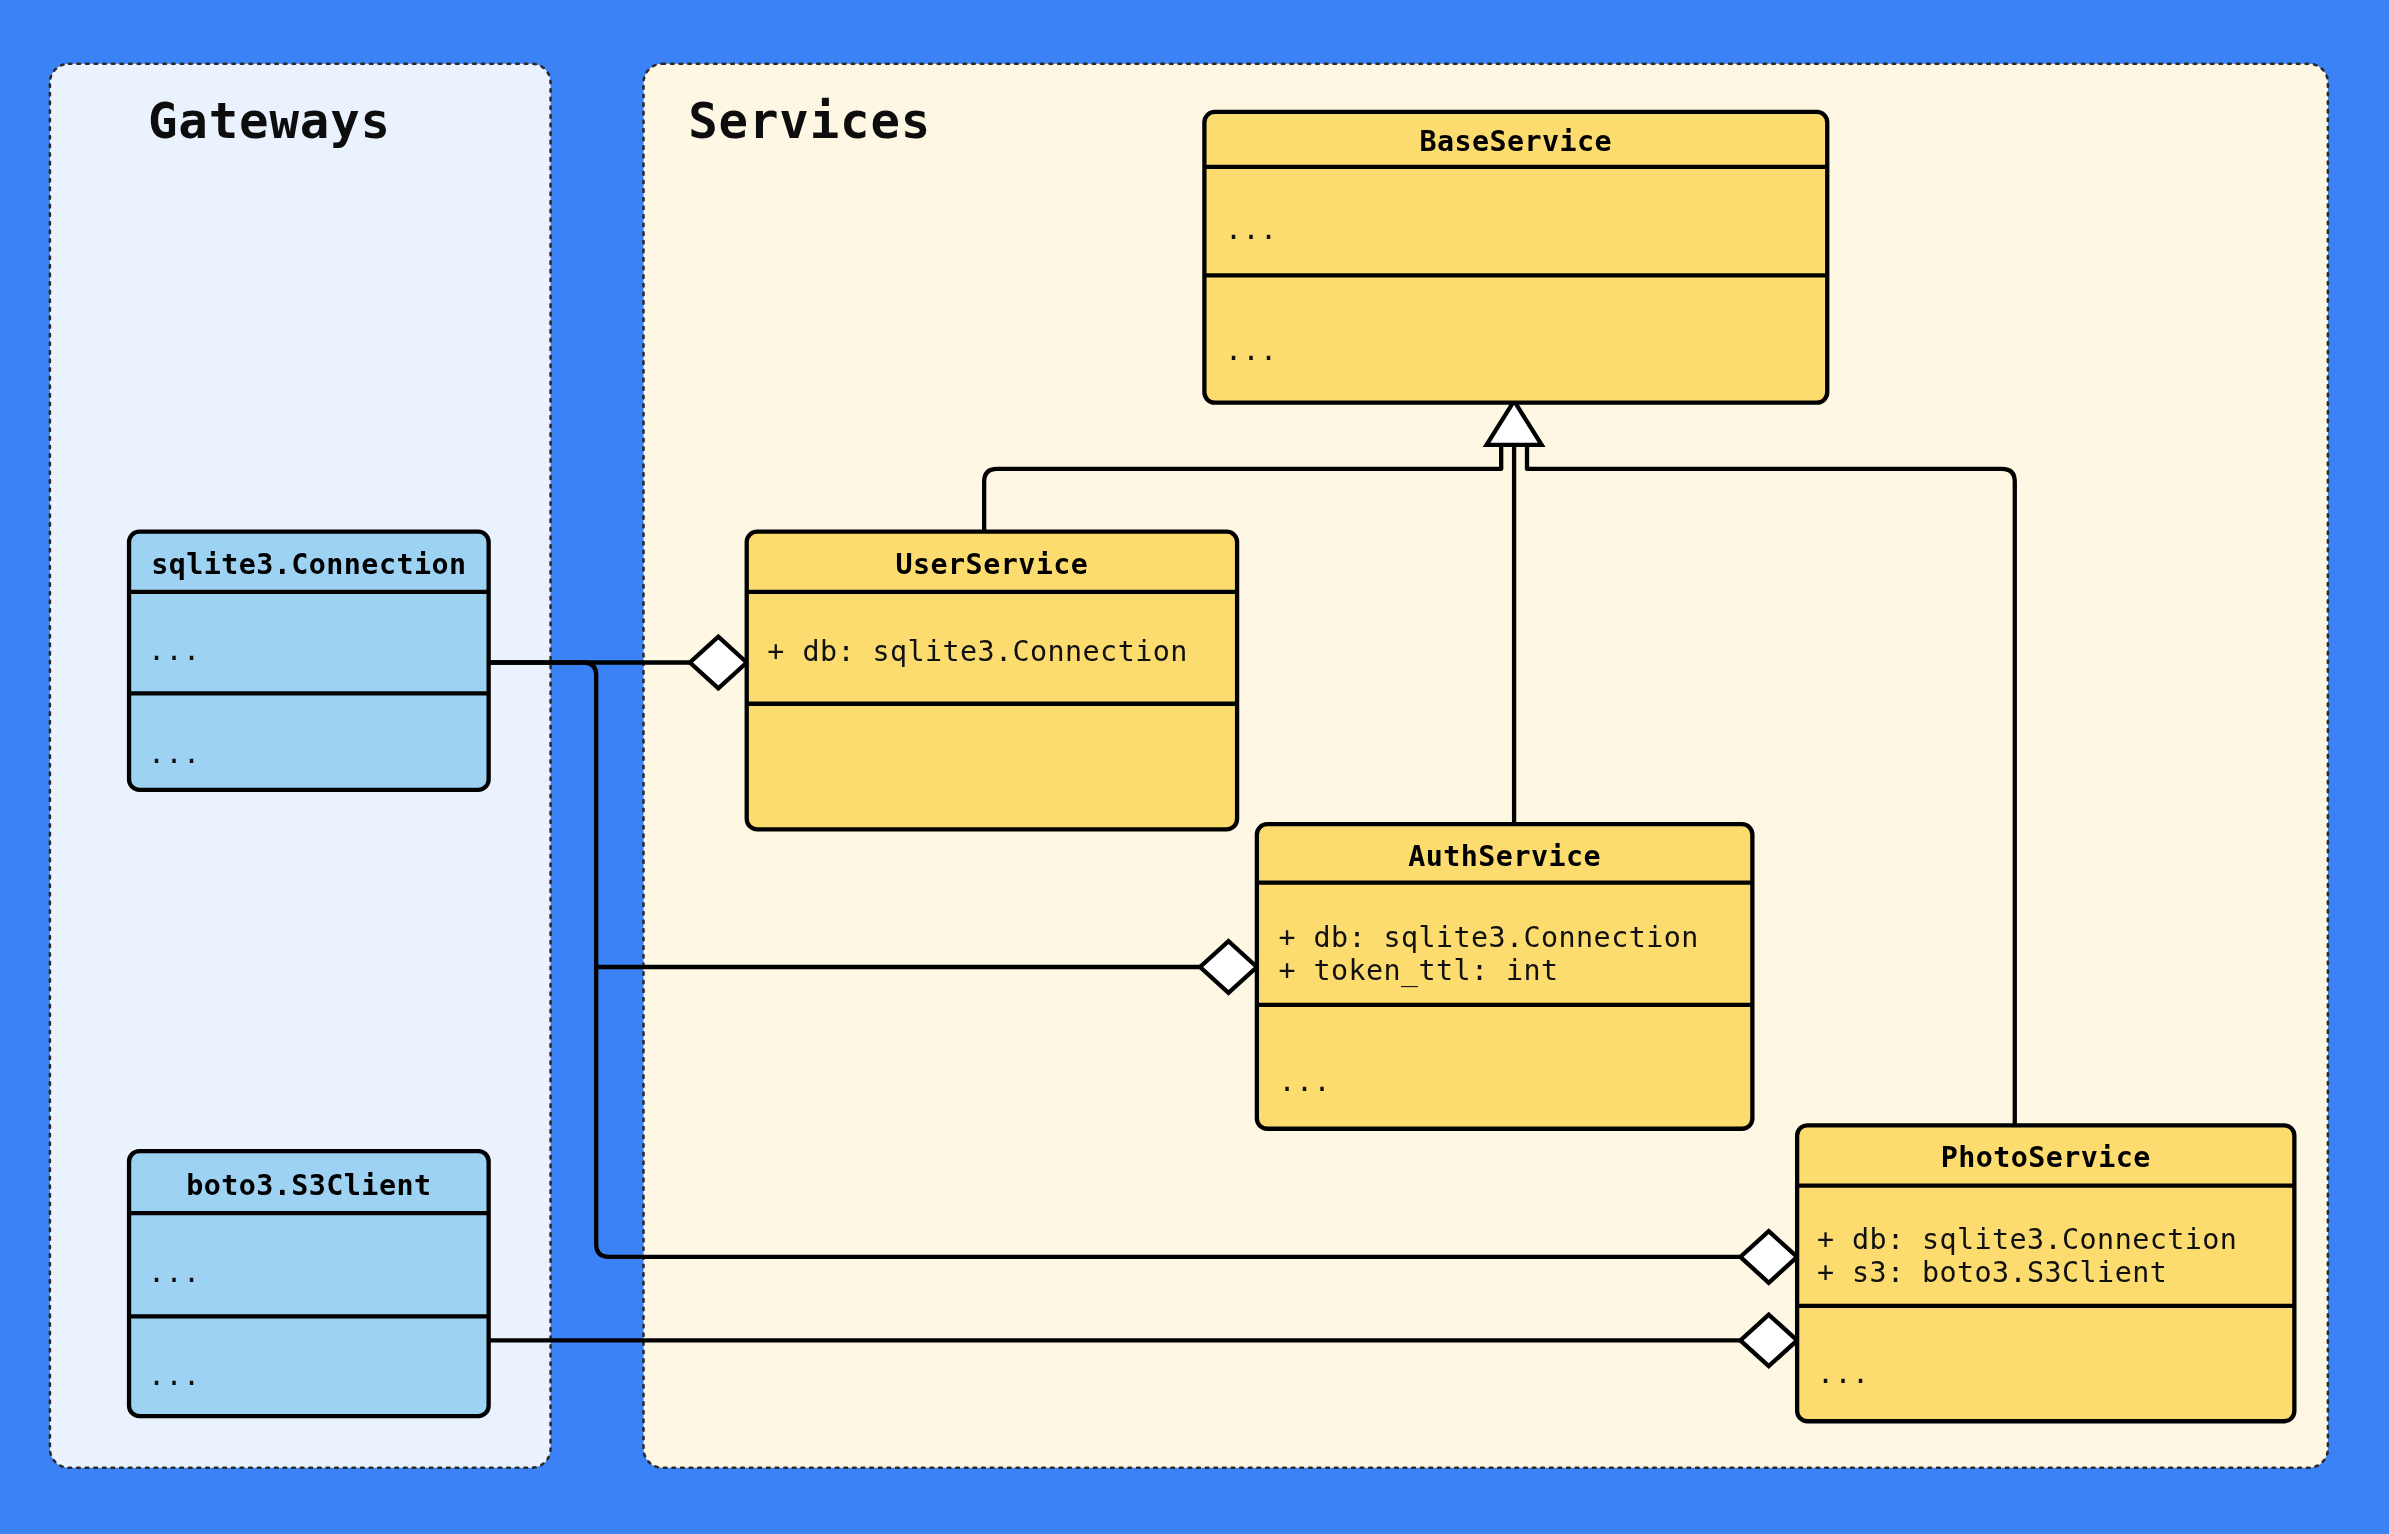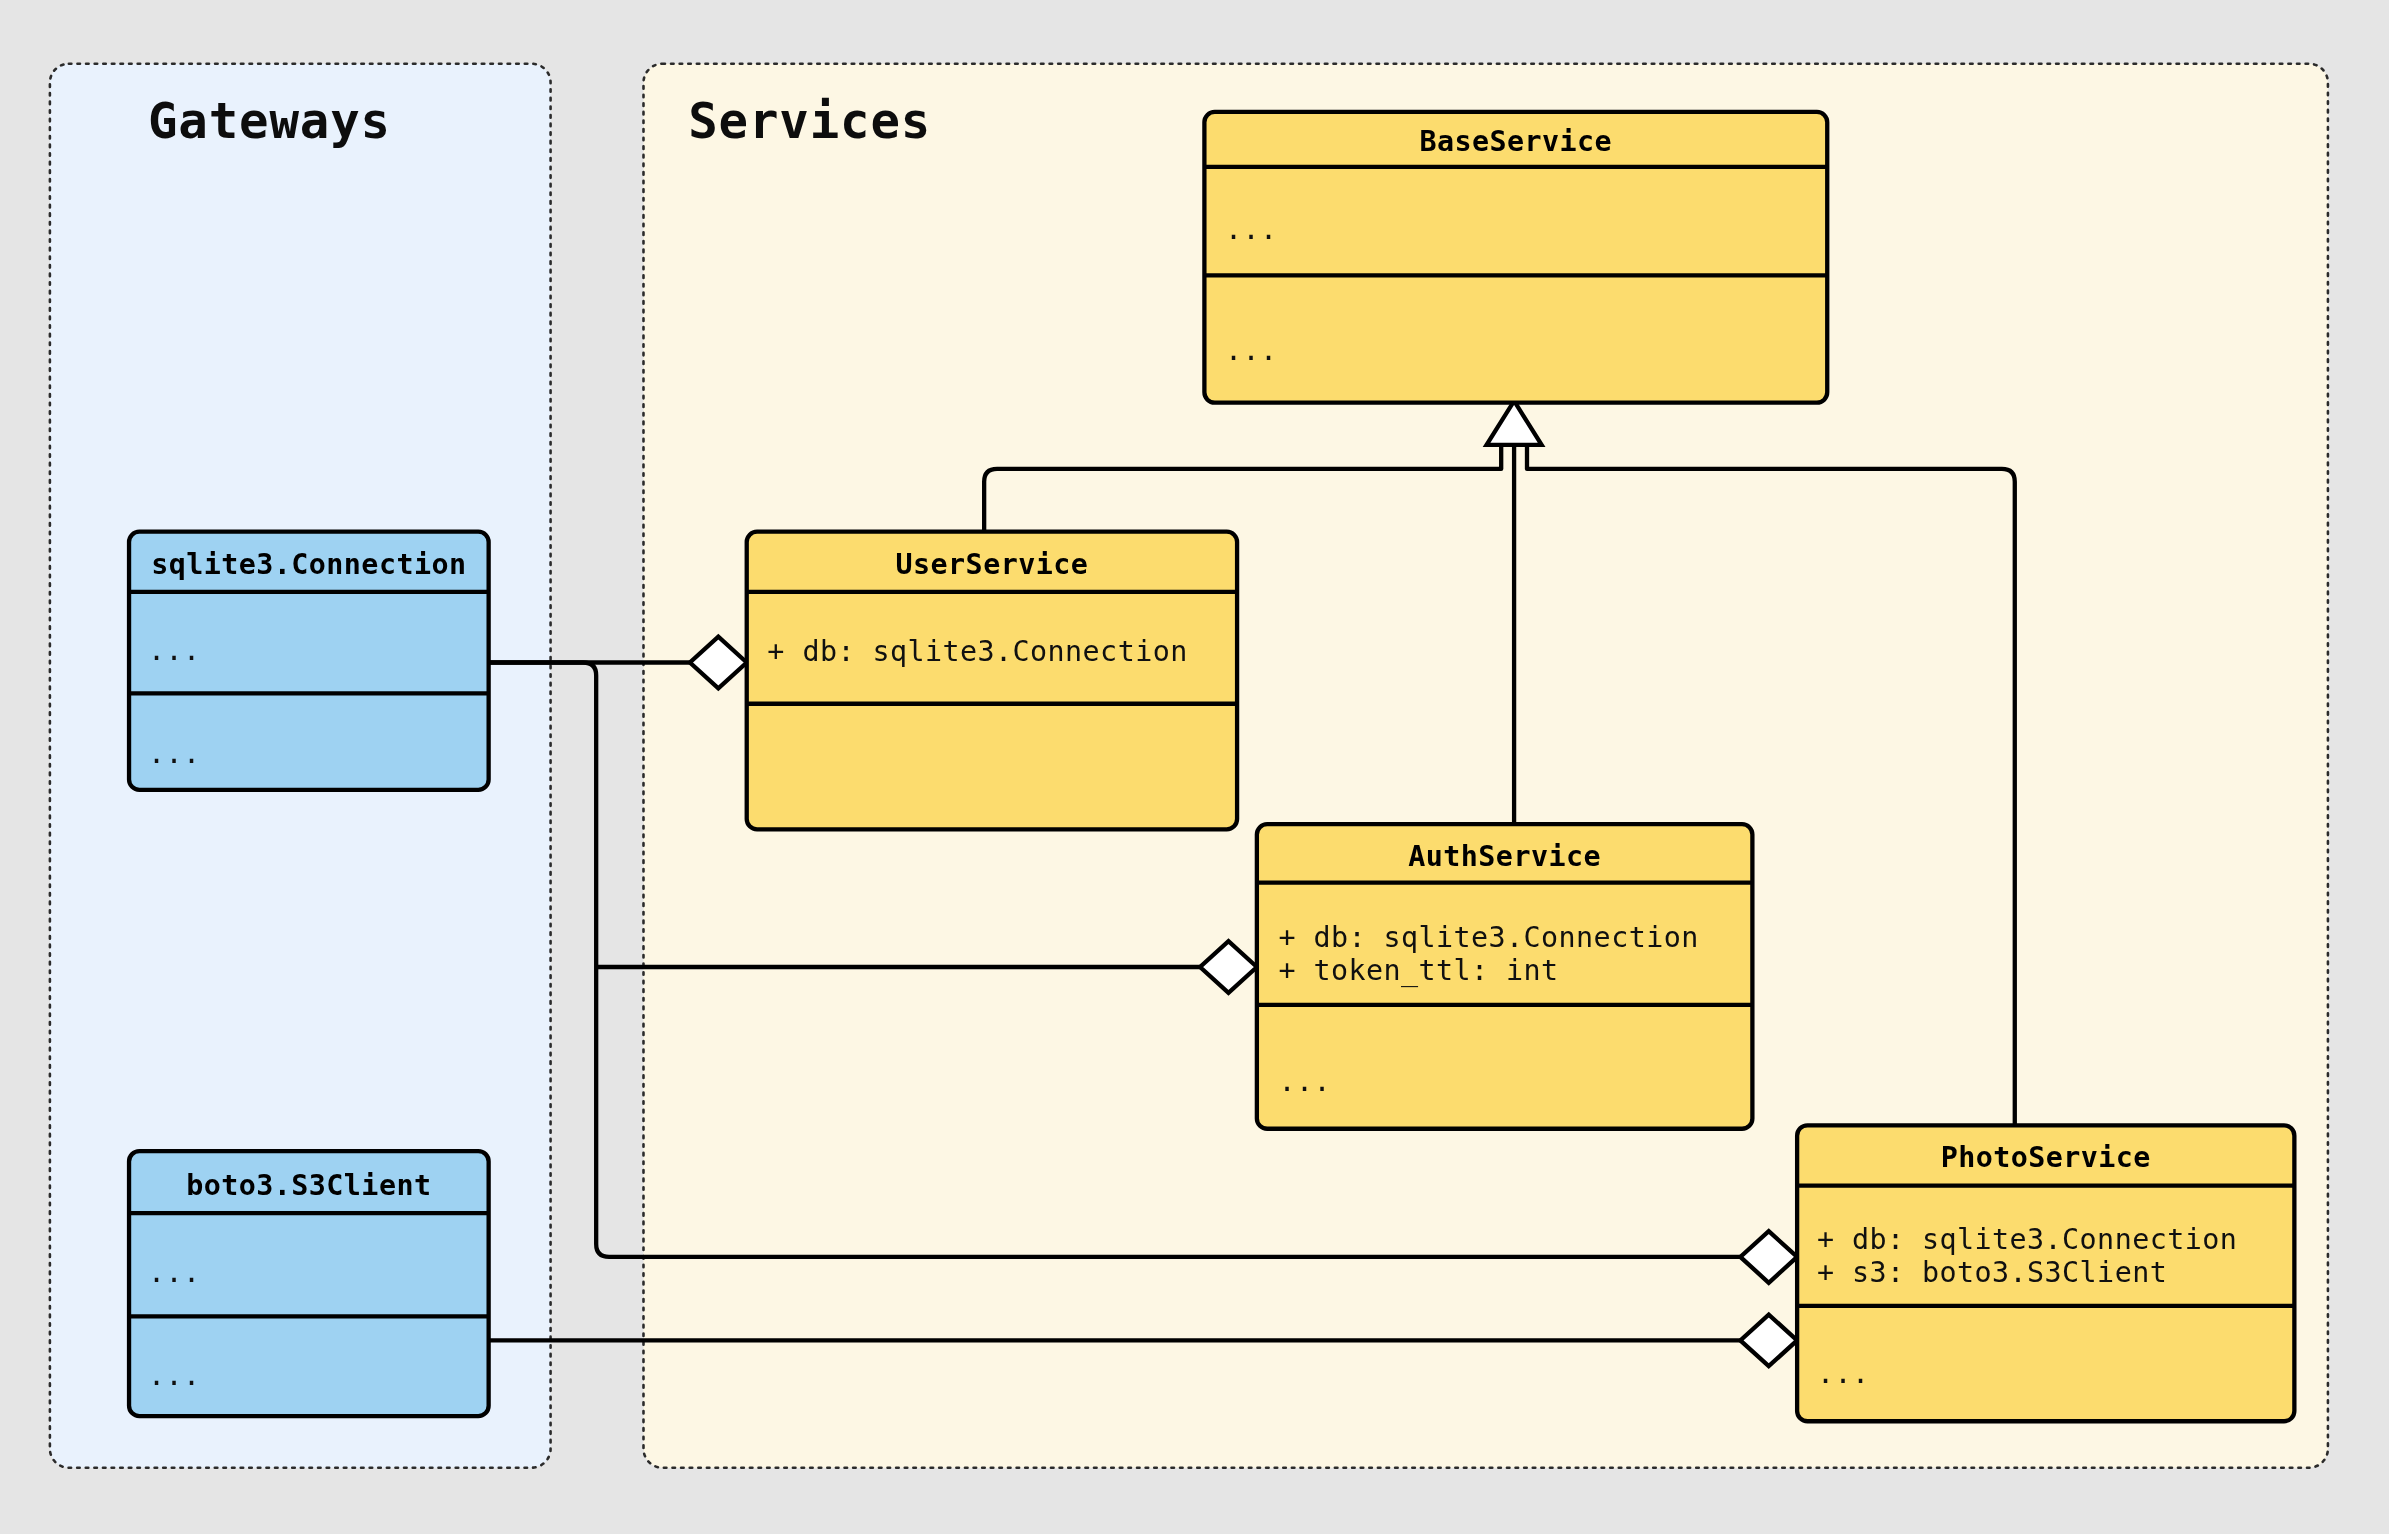--- a/index.html
+++ b/index.html
@@ -4,21 +4,21 @@
 <style>
   html, body {
     margin: 0;
     padding: 0;
     background: #ffffff;
   }
   #stage {
     position: relative;
     width: 2389px;
     height: 1534px;
-    background: #e5e5e5;
+    background: #3b82f6;
     font-family: "DejaVu Sans Mono", monospace;
     overflow: hidden;
   }
   svg#diagram {
     position: absolute;
     left: 0;
     top: 0;
     width: 2389px;
     height: 1534px;
   }

